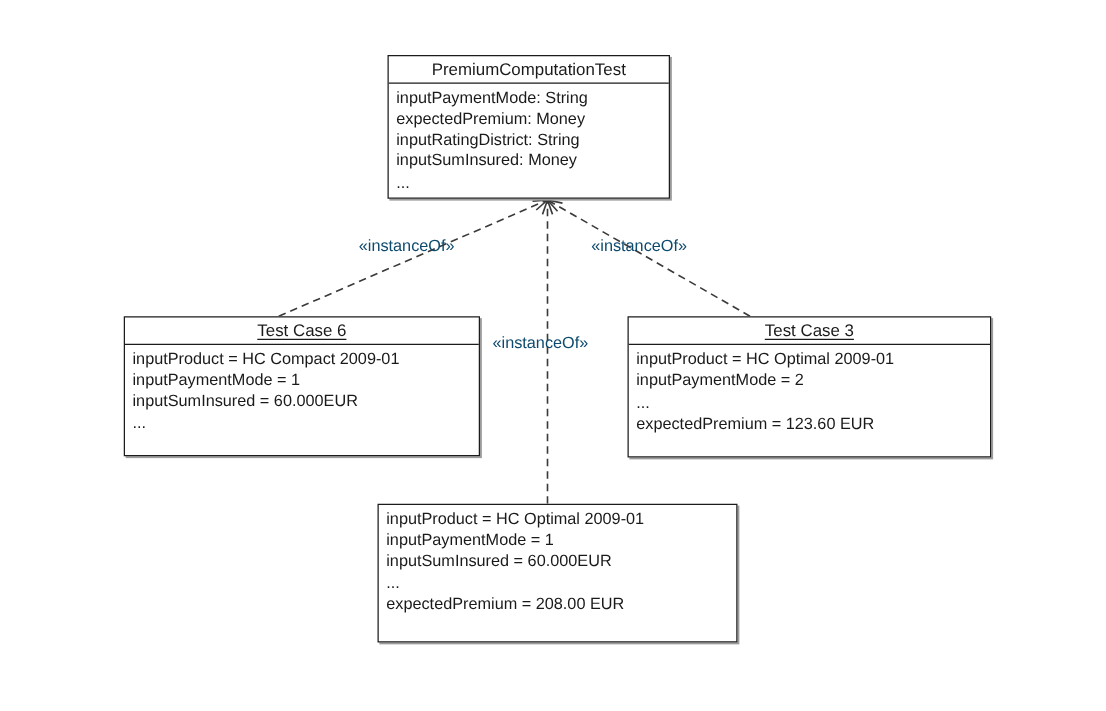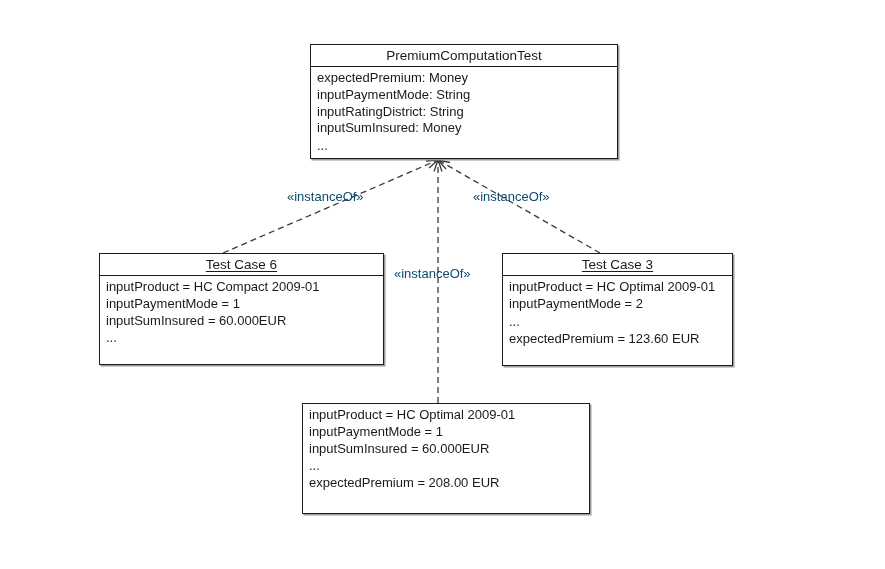--- a/index.html
+++ b/index.html
@@ -80,42 +80,42 @@
         <line x1="438" y1="160" x2="434" y2="171.5"></line>
         <line x1="438" y1="160" x2="442" y2="171.5"></line>
       </g>
       <g>
         <line x1="438" y1="160" x2="446" y2="169"></line>
         <line x1="438" y1="160" x2="450" y2="162.5"></line>
       </g>
     </g>
   </svg>
 
-  <div class="uml-box" style="left:310px; top:44px; width:308px; min-height:115px;">
+  <div class="uml-box" style="left:310px; top:44px; width:226px; min-height:115px;">
     <div class="title">PremiumComputationTest</div>
     <div class="body">
+      <div class="row">inputPaymentMode: String</div>
       <div class="row">expectedPremium: Money</div>
-      <div class="row">inputPaymentMode: String</div>
       <div class="row">inputRatingDistrict: String</div>
       <div class="row">inputSumInsured: Money</div>
       <div class="row gap">...</div>
     </div>
   </div>
 
   <div class="uml-box" style="left:99px; top:253px; width:285px; min-height:112px;">
     <div class="title instance">Test Case 6</div>
     <div class="body">
       <div class="row">inputProduct = HC Compact 2009-01</div>
       <div class="row">inputPaymentMode = 1</div>
       <div class="row">inputSumInsured = 60.000EUR</div>
       <div class="row gap">...</div>
     </div>
   </div>
 
-  <div class="uml-box" style="left:502px; top:253px; width:231px; min-height:113px;">
+  <div class="uml-box" style="left:502px; top:253px; width:291px; min-height:113px;">
     <div class="title instance">Test Case 3</div>
     <div class="body">
       <div class="row">inputProduct = HC Optimal 2009-01</div>
       <div class="row">inputPaymentMode = 2</div>
       <div class="row gap">...</div>
       <div class="row">expectedPremium = 123.60 EUR</div>
     </div>
   </div>
 
   <div class="uml-box" style="left:302px; top:403px; width:288px; min-height:111px;">

